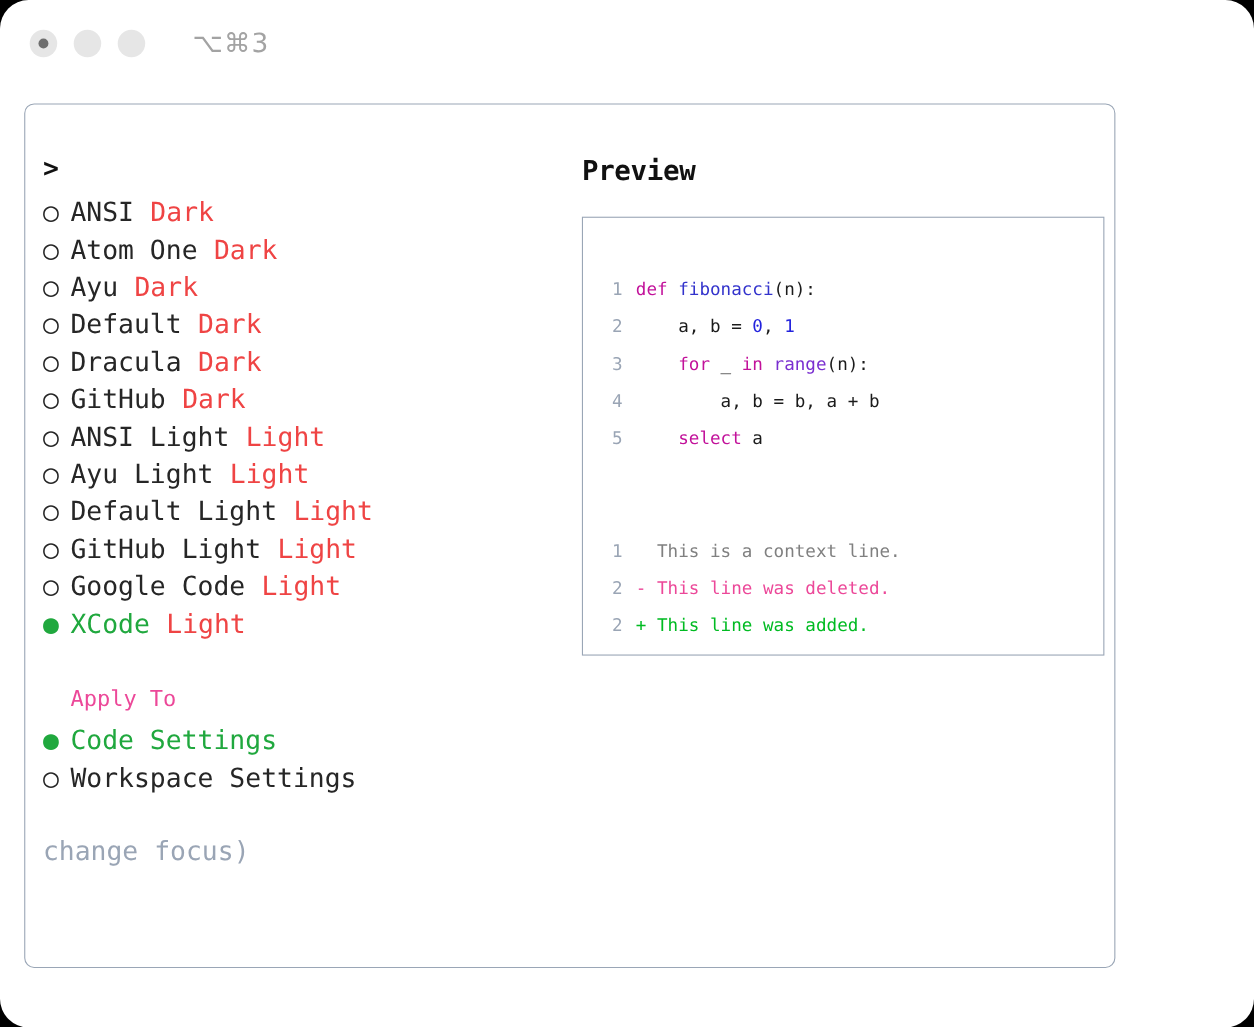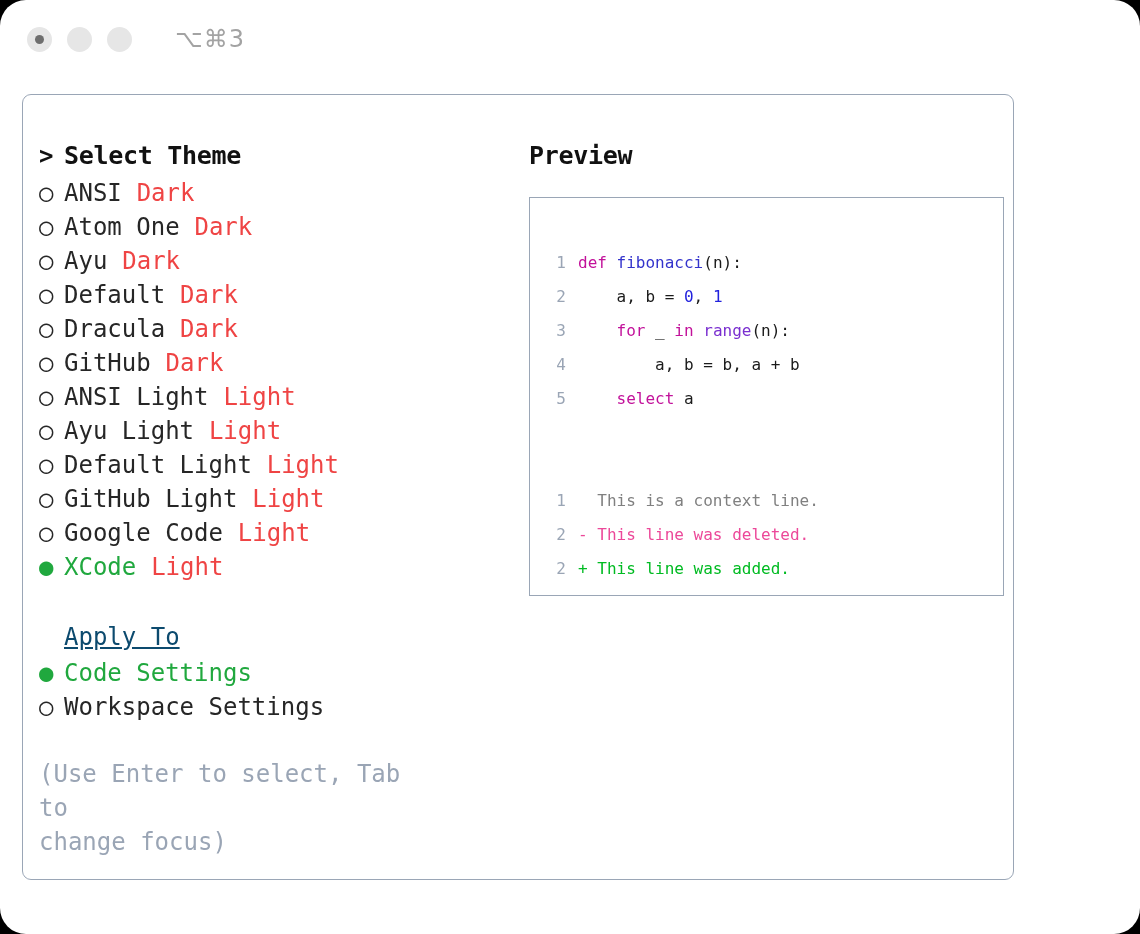--- a/index.html
+++ b/index.html
@@ -116,25 +116,24 @@
   .bullet.filled { color: #20a83e; }
   .bullet.caret  { color: #111111; font-weight: bold; }
 
   .theme-name  { color: #262626; }
   .theme-name.selected { color: #20a83e; }
   .theme-kind  { color: #ef4444; }
   .gap { display: inline-block; width: 0.62em; }
 
   #apply-block { margin-top: 36px; }
   #apply-header {
-    font-size: 24px;
-    color: #0c4a6e;
+    font-size: 20px;
+    color: #ec4899;
     padding-left: 25px;
     height: 36px;
-    text-decoration: underline;
   }
   .apply-name { color: #262626; }
   .apply-name.selected { color: #20a83e; }
 
   #hint-text {
     margin-top: 30px;
     color: #9aa5b5;
     font-size: 24px;
     line-height: 34px;
     width: 400px;
@@ -202,21 +201,21 @@
     <div class="tdot"></div>
     <div id="titlebar-shortcut">⌥⌘3</div>
   </div>
 
   <div id="main-panel">
     <div id="panel-inner">
 
       <div id="theme-column">
 
         <div class="row" id="theme-header">
-          <span class="bullet caret">&gt;</span><span>Select Theme</span>
+          <span class="bullet caret">&gt;</span>
         </div>
 
         <div id="theme-list">
             <div class="row"><span class="bullet hollow">○</span><span class="theme-name">ANSI</span><span class="gap"> </span><span class="theme-kind">Dark</span></div>
             <div class="row"><span class="bullet hollow">○</span><span class="theme-name">Atom One</span><span class="gap"> </span><span class="theme-kind">Dark</span></div>
             <div class="row"><span class="bullet hollow">○</span><span class="theme-name">Ayu</span><span class="gap"> </span><span class="theme-kind">Dark</span></div>
             <div class="row"><span class="bullet hollow">○</span><span class="theme-name">Default</span><span class="gap"> </span><span class="theme-kind">Dark</span></div>
             <div class="row"><span class="bullet hollow">○</span><span class="theme-name">Dracula</span><span class="gap"> </span><span class="theme-kind">Dark</span></div>
             <div class="row"><span class="bullet hollow">○</span><span class="theme-name">GitHub</span><span class="gap"> </span><span class="theme-kind">Dark</span></div>
             <div class="row"><span class="bullet hollow">○</span><span class="theme-name">ANSI Light</span><span class="gap"> </span><span class="theme-kind">Light</span></div>
@@ -229,21 +228,20 @@
 
         <div id="apply-block">
           <div id="apply-header">Apply To</div>
           <div id="apply-list">
               <div class="row"><span class="bullet filled">●</span><span class="apply-name selected">Code Settings</span></div>
               <div class="row"><span class="bullet hollow">○</span><span class="apply-name">Workspace Settings</span></div>
             </div>
         </div>
 
         <div id="hint-text">
-          <div>(Use Enter to select, Tab to</div>
           <div>change focus)</div>
         </div>
       </div>
 
       <div id="preview-column">
         <div id="preview-header">Preview</div>
         <div id="preview-box">
           <div id="code-area">
               <div class="code-line"><span class="ln">1</span><span class="kw">def</span><span class="plain"> </span><span class="fn">fibonacci</span><span class="plain">(n):</span></div>
               <div class="code-line"><span class="ln">2</span><span class="plain">    a, b = </span><span class="num">0</span><span class="plain">, </span><span class="num">1</span></div>

